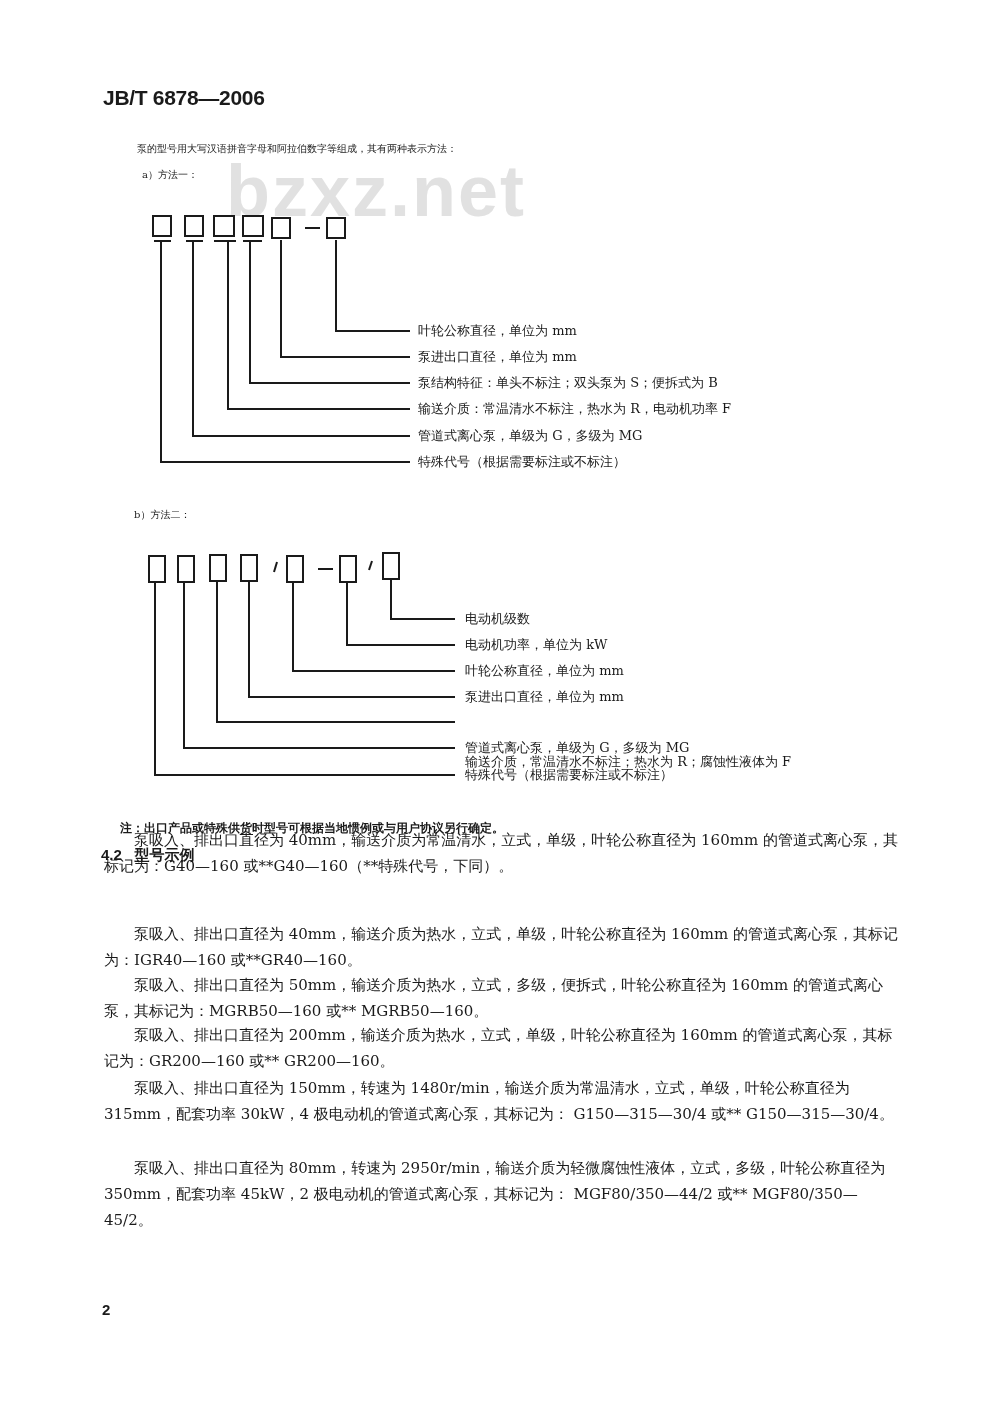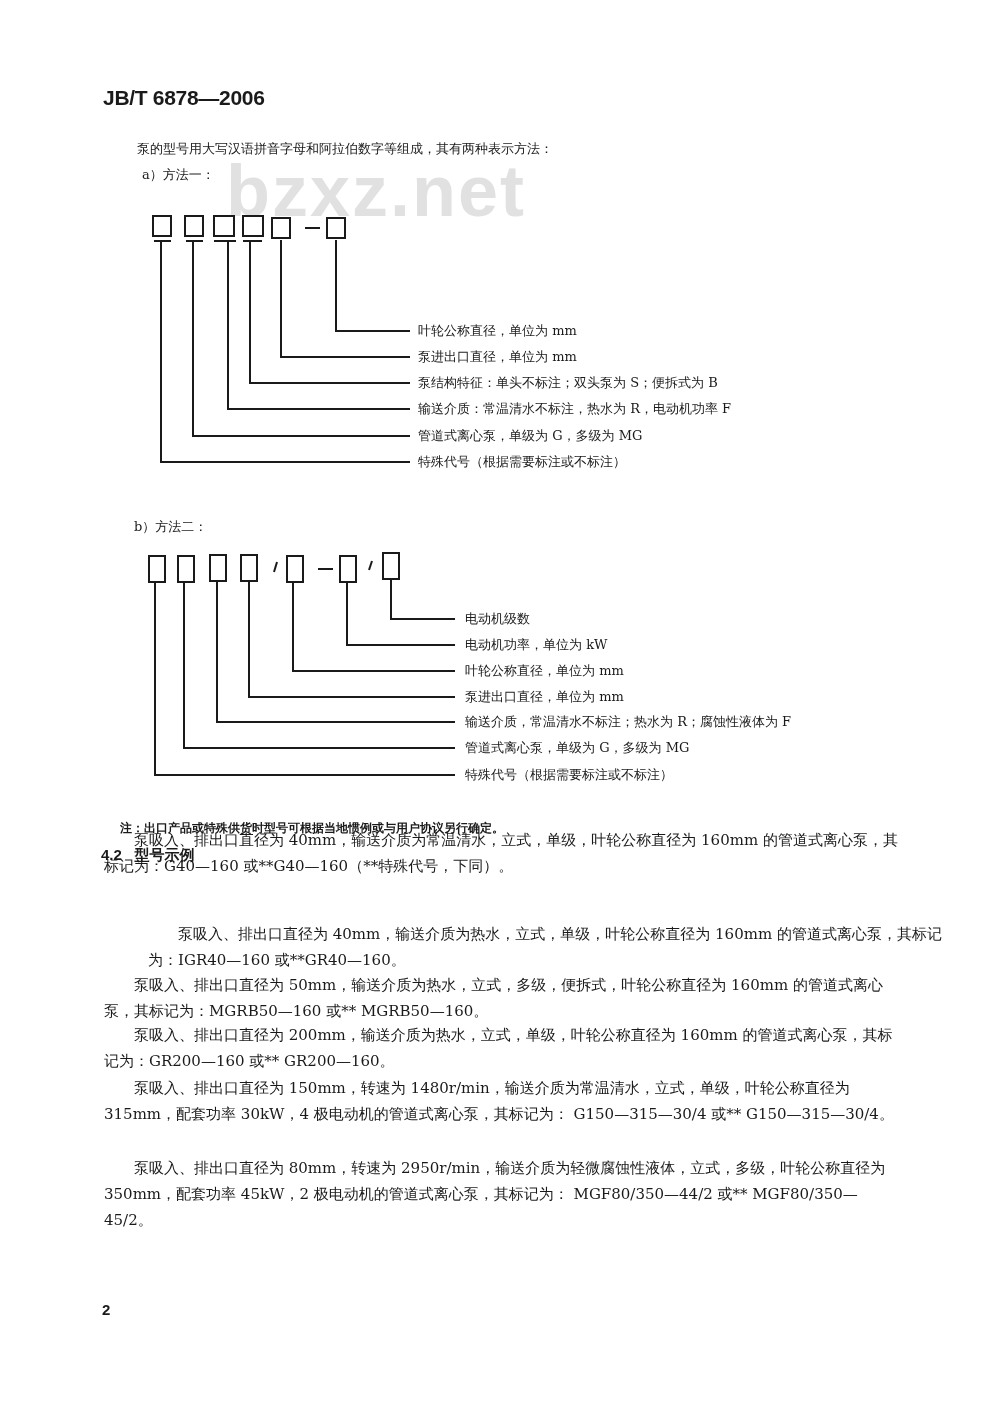--- a/index.html
+++ b/index.html
@@ -3,21 +3,21 @@
 <meta charset="utf-8">
 <style>
   html, body { margin: 0; padding: 0; }
   body {
     width: 1000px; height: 1411px; position: relative; overflow: hidden;
     background: #ffffff; color: #1a1a1a;
     font-family: "DejaVu Serif", "Liberation Serif", serif;
   }
   .abs { position: absolute; white-space: nowrap; }
   .hdr { left: 103px; top: 86px; font-family: "Liberation Sans", sans-serif; font-weight: bold; font-size: 21px; letter-spacing: -0.3px; }
-  .para { font-size: 13px; line-height: 26px; }
+  .para { font-size: 10px; line-height: 26px; }
   .watermark {
     left: 226px; top: 150px; font-family: "Liberation Sans", sans-serif; font-weight: bold;
     font-size: 72px; color: rgba(200,200,200,0.55); letter-spacing: 2px; z-index: 0;
   }
   .lbl { font-size: 13px; line-height: 20px; }
   .note { font-size: 12px; font-weight: bold; }
   .sec { font-family: "Liberation Sans", sans-serif; font-size: 15px; font-weight: bold; }
   .body-p { font-size: 15px; line-height: 26px; position: absolute; left: 104px; width: 800px; white-space: normal; }
   .body-p .ind { display: inline-block; width: 30px; }
   svg.diag { position: absolute; left: 0; top: 0; }
@@ -57,21 +57,21 @@
     <polyline points="161,241 161,462 410,462"></polyline>
   </g>
 </svg>
 <div class="abs lbl" style="left:418px; top:321px;">叶轮公称直径，单位为 mm</div>
 <div class="abs lbl" style="left:418px; top:347px;">泵进出口直径，单位为 mm</div>
 <div class="abs lbl" style="left:418px; top:373px;">泵结构特征：单头不标注；双头泵为 S；便拆式为 B</div>
 <div class="abs lbl" style="left:418px; top:399px;">输送介质：常温清水不标注，热水为 R，电动机功率 F</div>
 <div class="abs lbl" style="left:418px; top:426px;">管道式离心泵，单级为 G，多级为 MG</div>
 <div class="abs lbl" style="left:418px; top:452px;">特殊代号（根据需要标注或不标注）</div>
 
-<div class="abs para" style="left:134px; top:502px;margin-top:12px;">b）方法二：</div>
+<div class="abs para" style="left:134px; top:502px;">b）方法二：</div>
 
 <svg class="diag" width="1000" height="1411">
   <g stroke="#1a1a1a" stroke-width="2" fill="none">
     <rect x="149" y="556" width="16" height="26"></rect>
     <rect x="178" y="556" width="16" height="26"></rect>
     <rect x="210" y="555" width="16" height="26"></rect>
     <rect x="241" y="555" width="16" height="26"></rect>
     <line x1="274" y1="572" x2="277" y2="562"></line>
     <rect x="287" y="556" width="16" height="26"></rect>
     <line x1="318" y1="569" x2="333" y2="569"></line>
@@ -84,30 +84,30 @@
     <polyline points="249,581 249,697 455,697"></polyline>
     <polyline points="217,581 217,722 455,722"></polyline>
     <polyline points="184,582 184,748 455,748"></polyline>
     <polyline points="155,582 155,775 455,775"></polyline>
   </g>
 </svg>
 <div class="abs lbl" style="left:465px; top:609px;">电动机级数</div>
 <div class="abs lbl" style="left:465px; top:635px;">电动机功率，单位为 kW</div>
 <div class="abs lbl" style="left:465px; top:661px;">叶轮公称直径，单位为 mm</div>
 <div class="abs lbl" style="left:465px; top:687px;">泵进出口直径，单位为 mm</div>
-<div class="abs lbl" style="left:465px; top:712px;">输送介质，常温清水不标注；热水为 R；腐蚀性液体为 F</div>
+<div class="abs lbl" style="left:465px; top:752px;">输送介质，常温清水不标注；热水为 R；腐蚀性液体为 F</div>
 <div class="abs lbl" style="left:465px; top:738px;">管道式离心泵，单级为 G，多级为 MG</div>
 <div class="abs lbl" style="left:465px; top:765px;">特殊代号（根据需要标注或不标注）</div>
 
 <div class="abs note" style="left:120px; top:820px;">注：出口产品或特殊供货时型号可根据当地惯例或与用户协议另行确定。</div>
 
 <div class="abs sec" style="left:101px; top:846px;">
   <span>4.2</span>&nbsp;&nbsp;&nbsp;<span>型号示例</span>
 </div>
 
 <div class="body-p" style="top:827px;"><span class="ind"></span><span>泵吸入、排出口直径为 40mm，输送介质为常温清水，立式，单级，叶轮公称直径为 160mm 的管道式离心泵，其标记为：G40—160 或**G40—160（**特殊代号，下同）。</span></div>
-<div class="body-p" style="top:921px;margin-left:44px;"><span class="ind"></span><span>泵吸入、排出口直径为 40mm，输送介质为热水，立式，单级，叶轮公称直径为 160mm 的管道式离心泵，其标记为：IGR40—160 或**GR40—160。</span></div>
+<div class="body-p" style="top:921px;"><span class="ind"></span><span>泵吸入、排出口直径为 40mm，输送介质为热水，立式，单级，叶轮公称直径为 160mm 的管道式离心泵，其标记为：IGR40—160 或**GR40—160。</span></div>
 <div class="body-p" style="top:972px;"><span class="ind"></span><span>泵吸入、排出口直径为 50mm，输送介质为热水，立式，多级，便拆式，叶轮公称直径为 160mm 的管道式离心泵，其标记为：MGRB50—160 或** MGRB50—160。</span></div>
 <div class="body-p" style="top:1022px;"><span class="ind"></span><span>泵吸入、排出口直径为 200mm，输送介质为热水，立式，单级，叶轮公称直径为 160mm 的管道式离心泵，其标记为：GR200—160 或** GR200—160。</span></div>
 <div class="body-p" style="top:1075px;"><span class="ind"></span><span>泵吸入、排出口直径为 150mm，转速为 1480r/min，输送介质为常温清水，立式，单级，叶轮公称直径为 315mm，配套功率 30kW，4 极电动机的管道式离心泵，其标记为： G150—315—30/4 或** G150—315—30/4。</span></div>
 <div class="body-p" style="top:1155px;"><span class="ind"></span><span>泵吸入、排出口直径为 80mm，转速为 2950r/min，输送介质为轻微腐蚀性液体，立式，多级，叶轮公称直径为 350mm，配套功率 45kW，2 极电动机的管道式离心泵，其标记为： MGF80/350—44/2 或** MGF80/350—45/2。</span></div>
 
 <div class="abs pgnum">2</div>
 
 </body></html>

